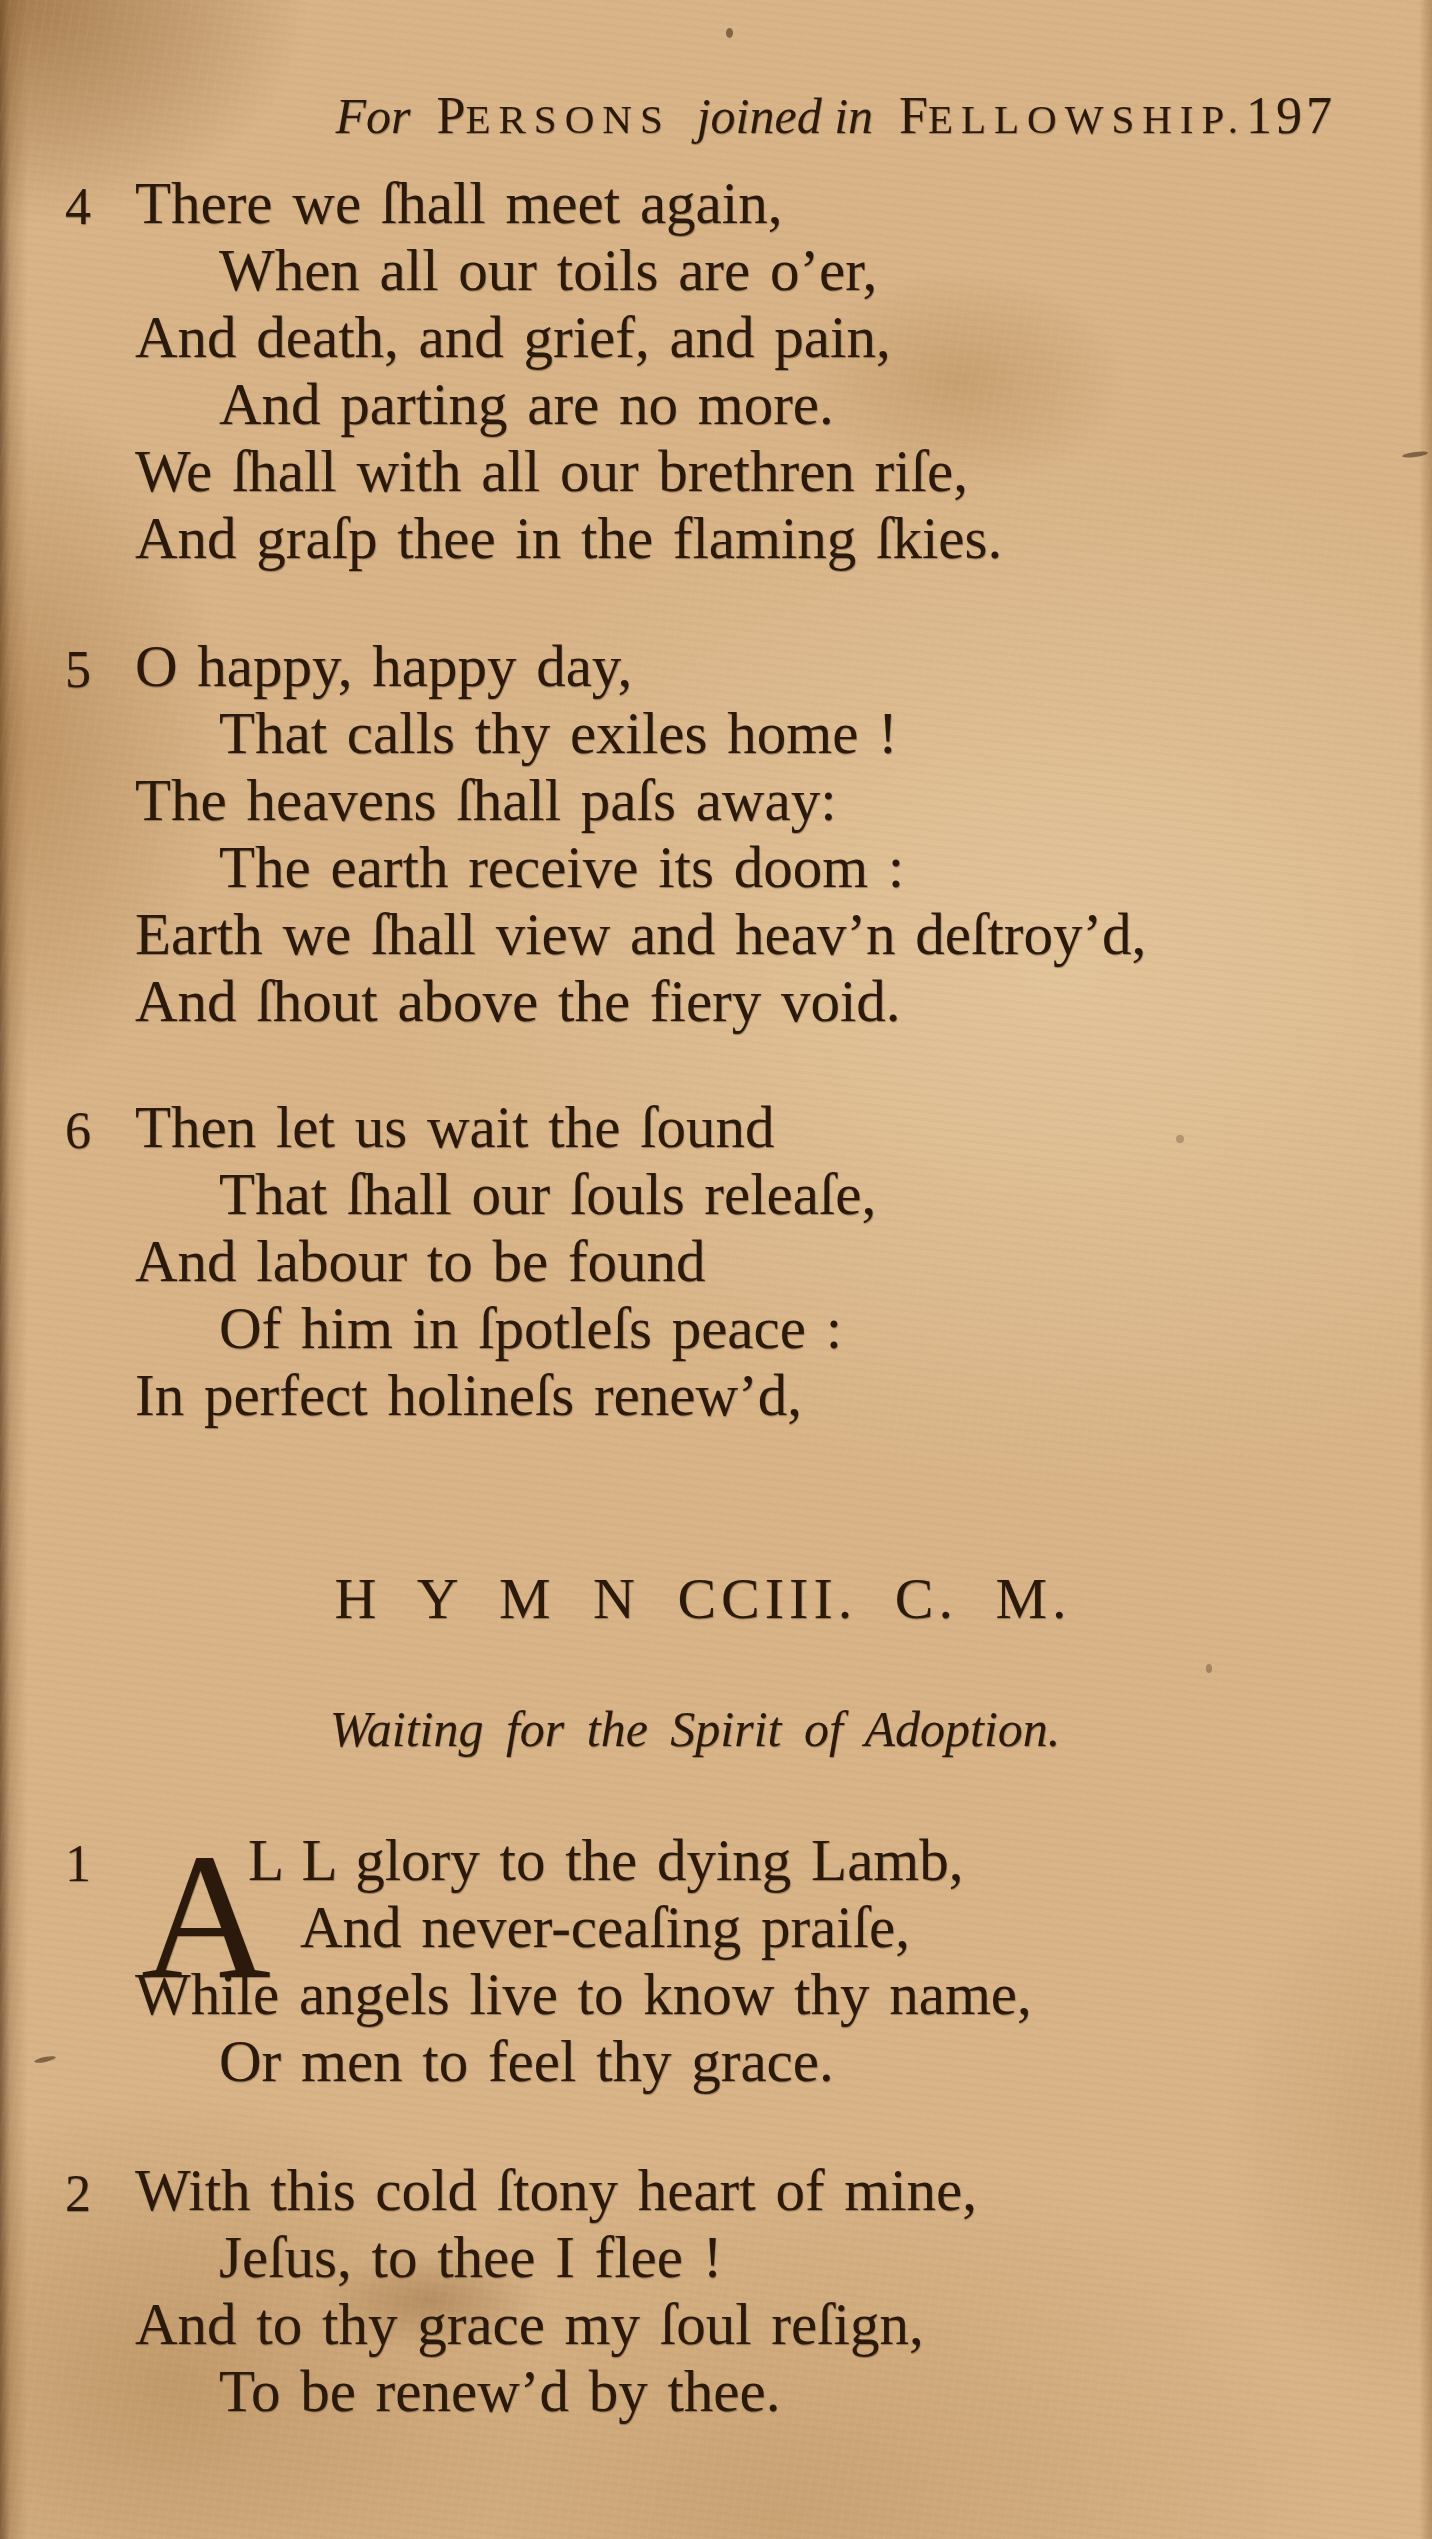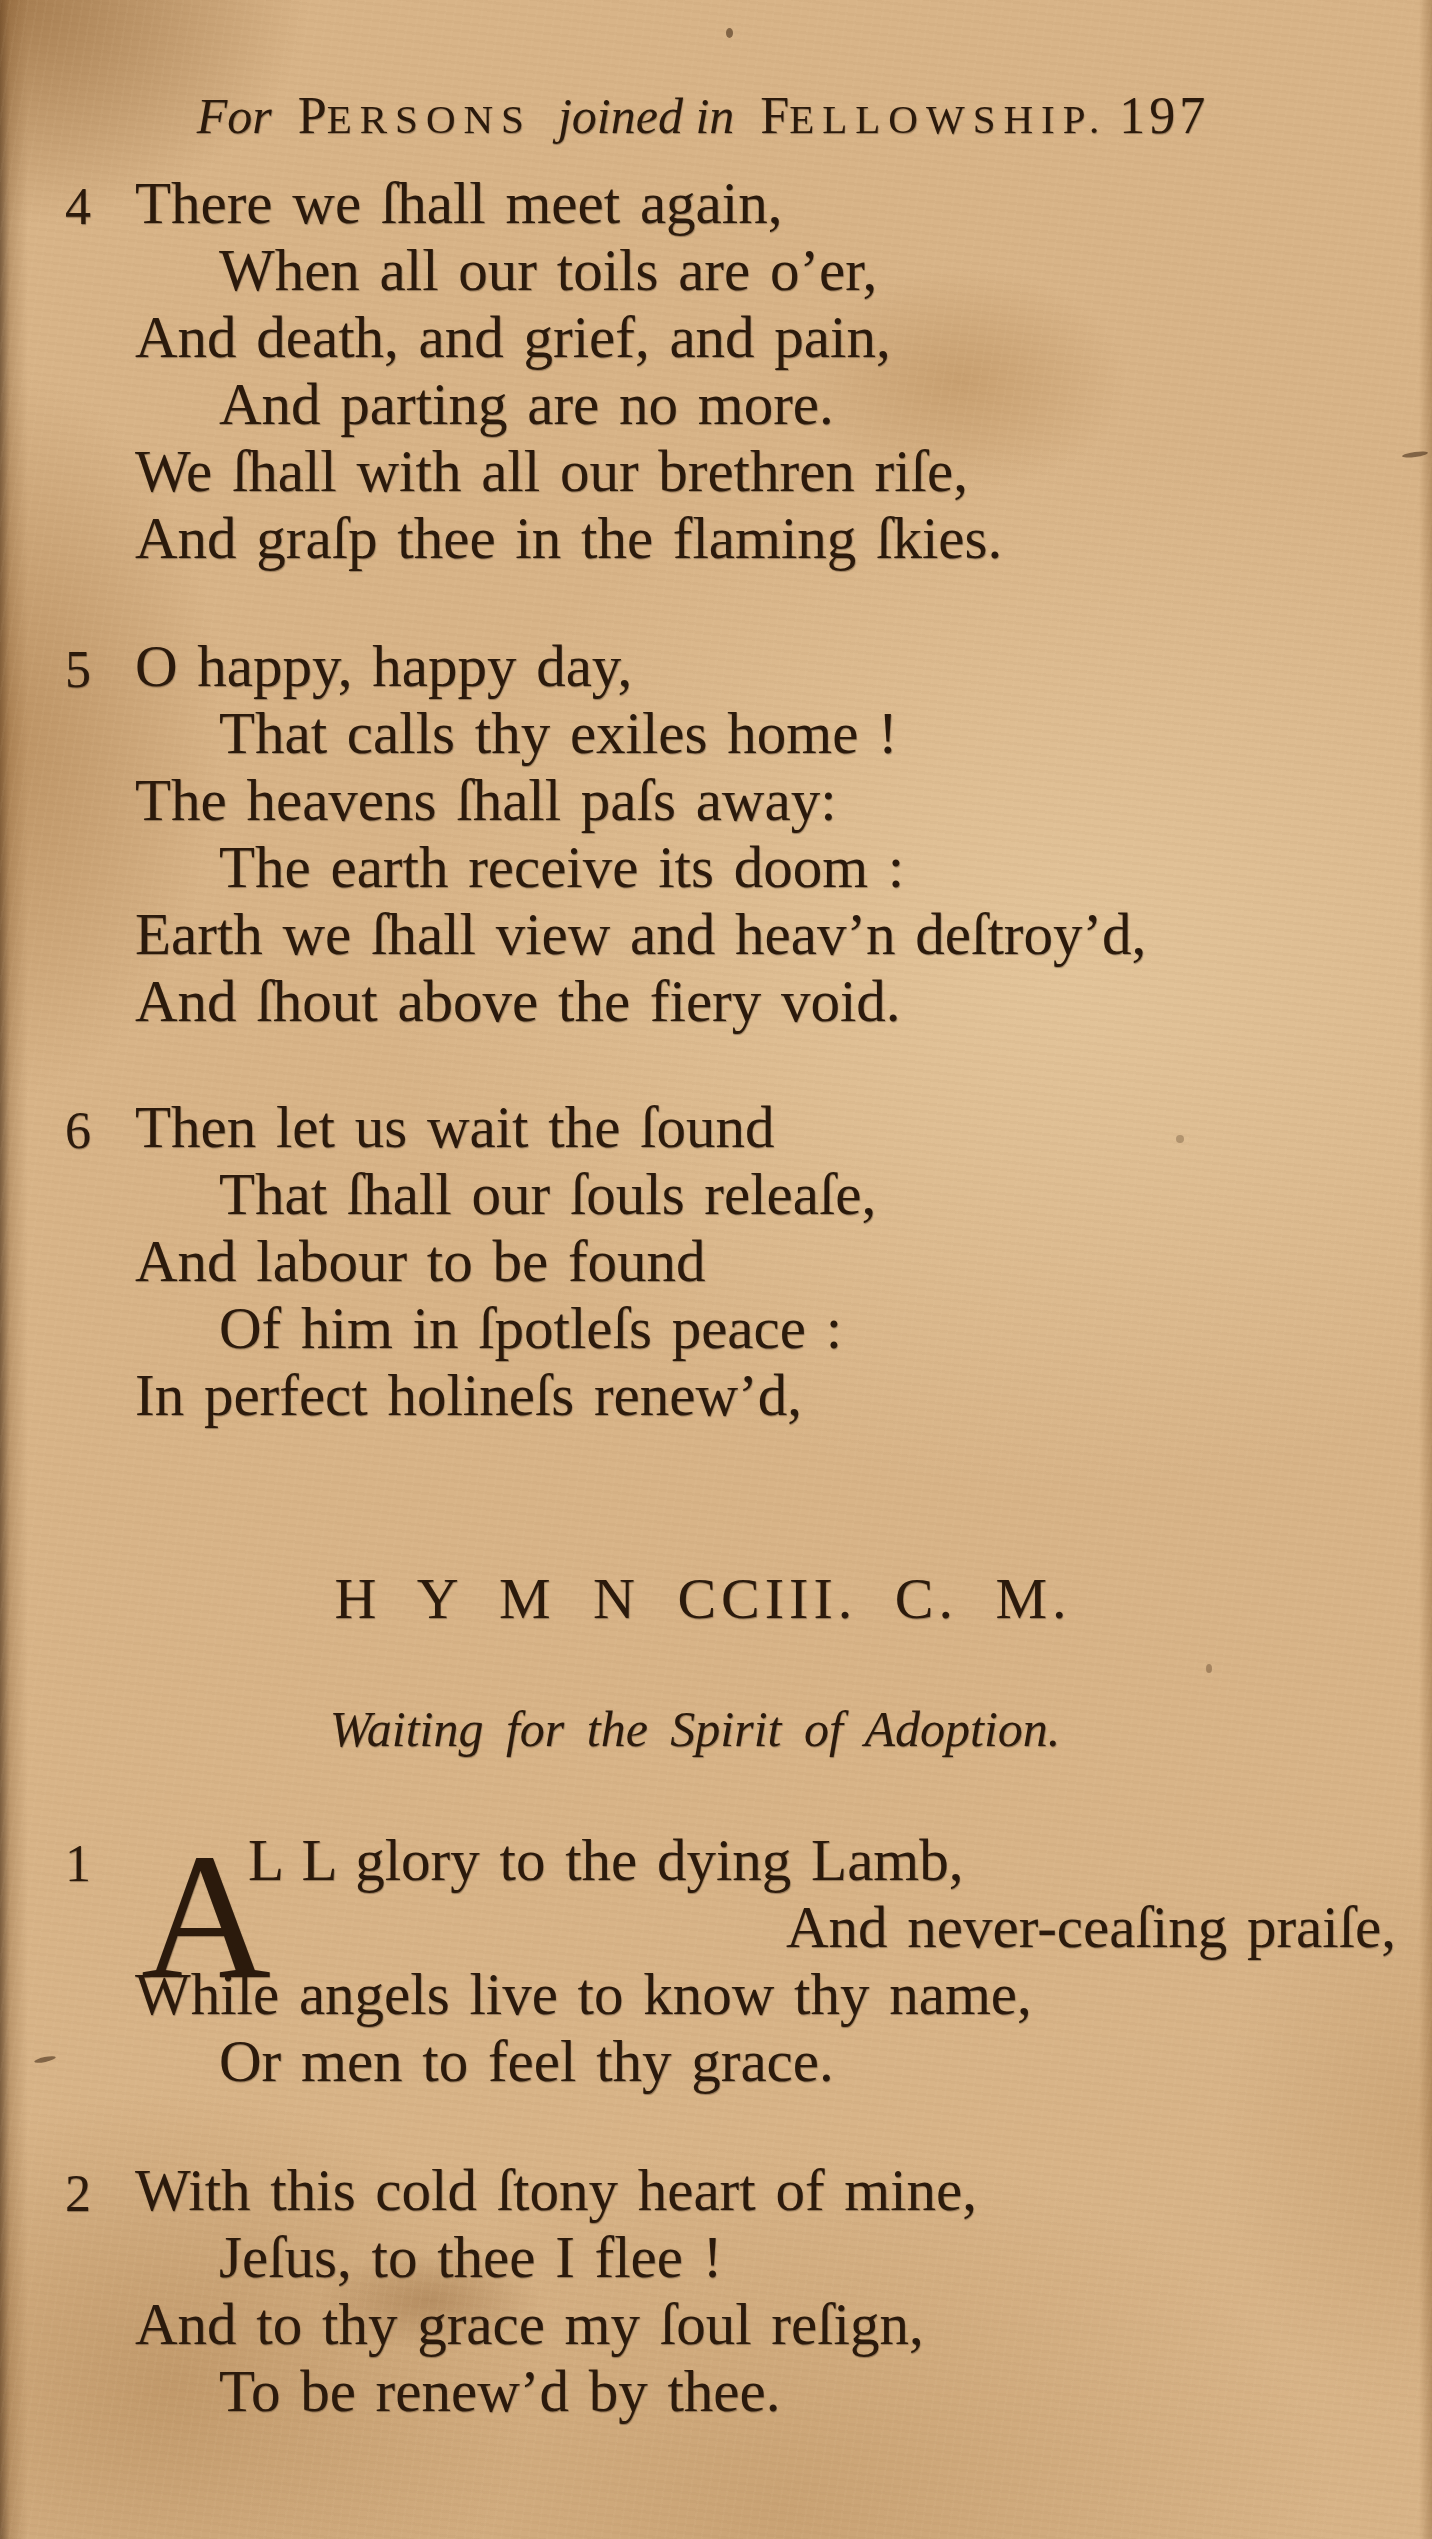--- a/index.html
+++ b/index.html
@@ -24,42 +24,42 @@
     content:"";position:absolute;inset:0;pointer-events:none;
     background-image:
       repeating-linear-gradient(7deg, rgba(120,80,40,.035) 0 3px, rgba(0,0,0,0) 3px 8px),
       repeating-linear-gradient(99deg, rgba(235,210,170,.05) 0 2px, rgba(0,0,0,0) 2px 9px);
   }
   .ink{ text-shadow:0.6px 0.6px 1px rgba(43,26,12,.38); }
 
   
   .header{
     position:absolute;top:38px;left:70px;right:96px;
-    display:flex;justify-content:center;align-items:baseline;
-    font-size:50px;white-space:nowrap;gap:12px;
+    display:flex;justify-content:flex-end;align-items:baseline;
+    font-size:50px;white-space:nowrap;
   }
   .hd-left span{vertical-align:baseline;}
   .italic{font-style:italic;}
   .sc-big{font-size:52px;}
   .sc-rest{font-size:41px;letter-spacing:8px;}
   .hd-gap{display:inline-block;width:26px;}
   .pageno{font-size:52px;letter-spacing:4px;margin-top:48px;}
 
   
   .stanza{
     position:absolute;left:135px;right:36px;
     font-size:59px;line-height:67px;word-spacing:5px;white-space:nowrap;
   }
   .vnum{
     position:absolute;left:-70px;top:3px;font-size:52px;line-height:67px;
   }
   .line{height:67px;}
   .indent{padding-left:84px;}
   .ml1{margin-left:113px;}
-  .ml2{margin-left:165px;text-align:right;}
+  .ml2{margin-left:165px;}
   .dropcap{
     position:absolute;left:6px;top:0px;font-size:180px;line-height:1;
   }
 
   
   .hymn-heading{
     position:absolute;top:1565px;left:70px;right:96px;text-align:center;
     font-size:58px;letter-spacing:5px;word-spacing:18px;white-space:nowrap;
   }
   .hymn-subtitle{

